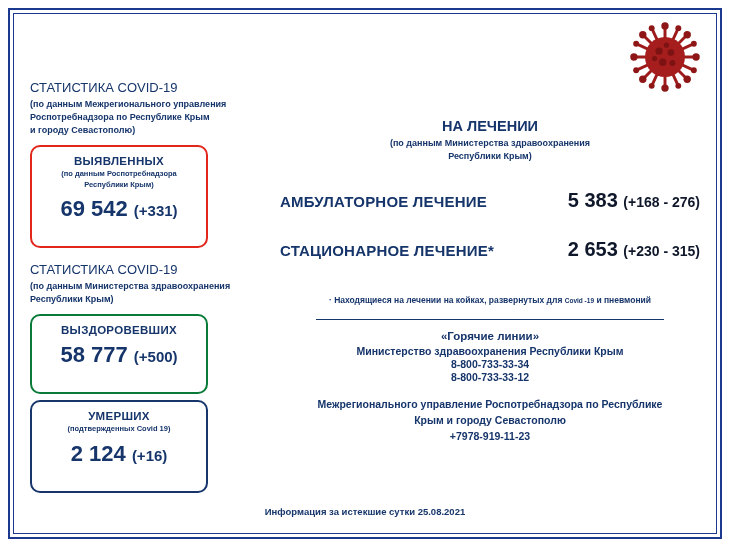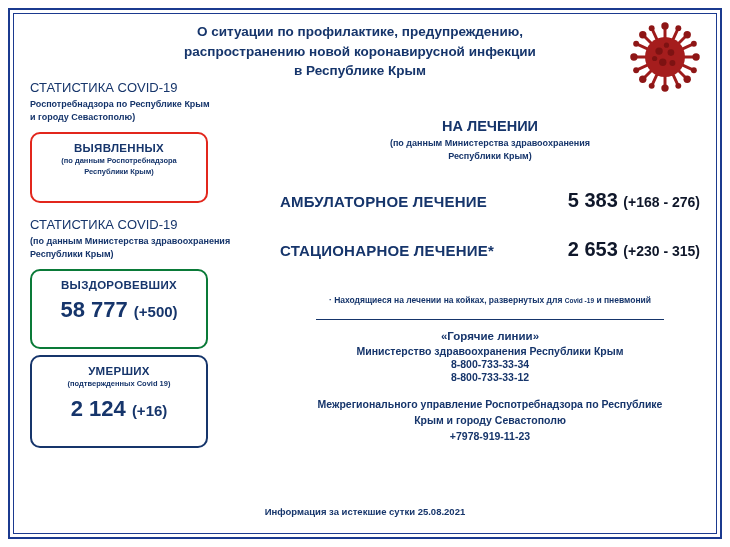--- a/index.html
+++ b/index.html
@@ -220,25 +220,20 @@
     color: #16356b;
   }
 </style>
 </head>
 <body>
 
 <div class="page">
   <div class="outer-frame"></div>
   <div class="inner-frame"></div>
 
-  <div class="header">
-    <div class="line">О ситуации по профилактике, предупреждению,</div>
-    <div class="line">распространению новой коронавирусной инфекции</div>
-    <div class="line">в Республике Крым</div>
-  </div>
 
   <div class="virus">
     <svg viewBox="0 0 100 100" width="74" height="74" aria-hidden="true">
       <g stroke="#9e1b1b" stroke-width="4" stroke-linecap="round">
         <line x1="50" y1="50" x2="50" y2="10"></line>
         <line x1="50" y1="50" x2="78" y2="22"></line>
         <line x1="50" y1="50" x2="90" y2="50"></line>
         <line x1="50" y1="50" x2="78" y2="78"></line>
         <line x1="50" y1="50" x2="50" y2="90"></line>
         <line x1="50" y1="50" x2="22" y2="78"></line>
@@ -281,28 +276,33 @@
           <circle cx="52" cy="34" r="3.5"></circle>
       </g>
     </svg>
   </div>
 
   <div class="left-col">
 
     <div>
       <div class="section-title">СТАТИСТИКА COVID-19</div>
       <div class="section-sub">
+        <div>(по данным Межрегионального управления</div>
         <div>Роспотребнадзора по Республике Крым</div>
         <div>и городу Севастополю)</div>
       </div>
       <div class="stat-box box-red">
         <div class="box-label">ВЫЯВЛЕННЫХ</div>
         <div class="box-sub">
           <div>(по данным Роспотребнадзора</div>
           <div>Республики Крым)</div>
+        </div>
+        <div class="box-number">
+          <span>69 542</span>
+          <span class="delta">(+331)</span>
         </div>
       </div>
     </div>
 
     <div class="left-block-2">
       <div class="section-title">СТАТИСТИКА COVID-19</div>
       <div class="section-sub">
         <div>(по данным Министерства здравоохранения</div>
         <div>Республики Крым)</div>
       </div>

